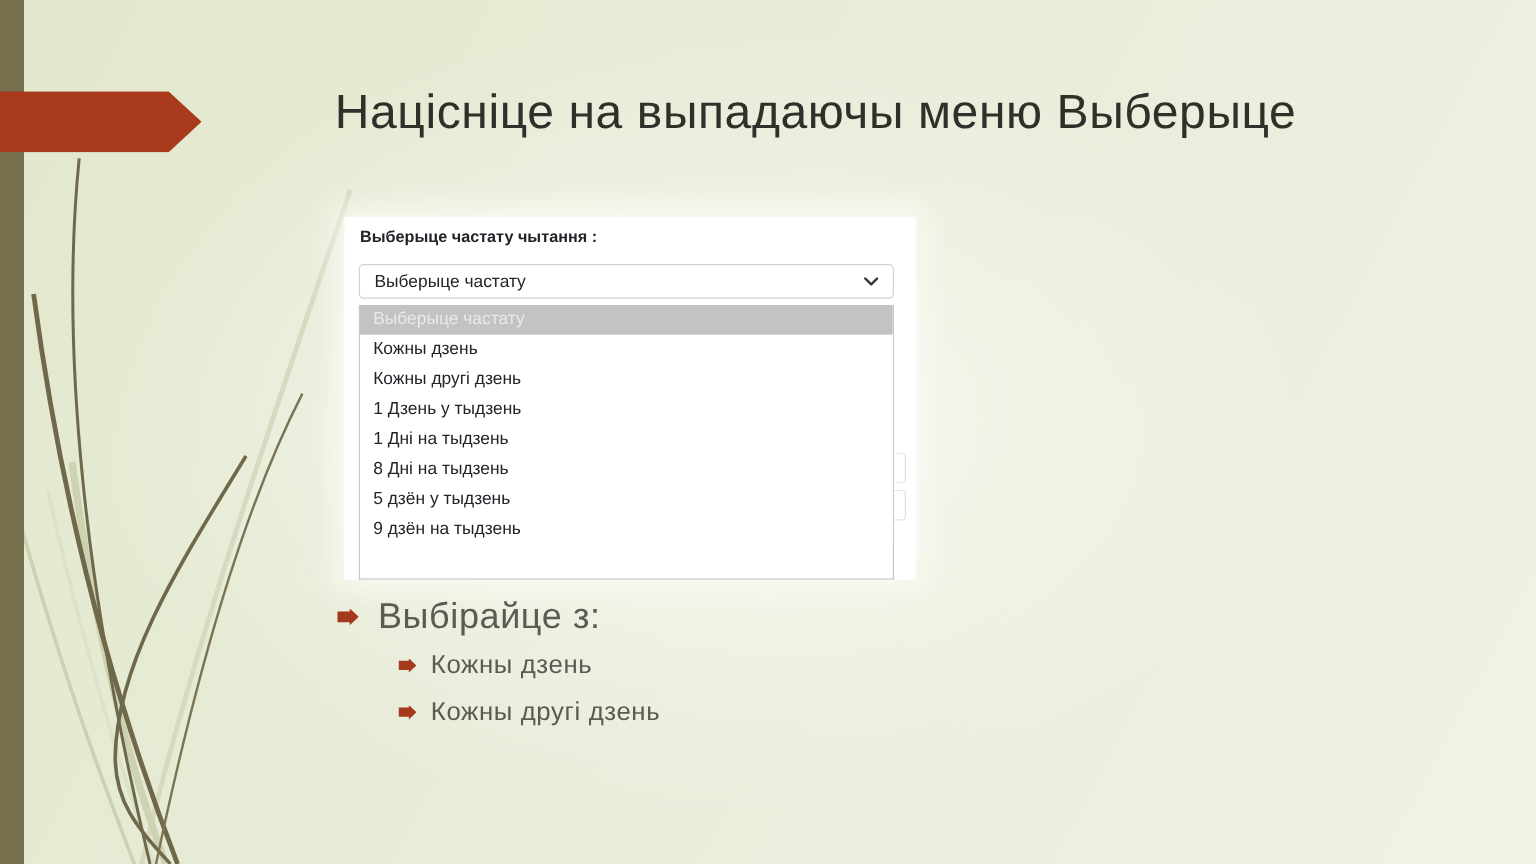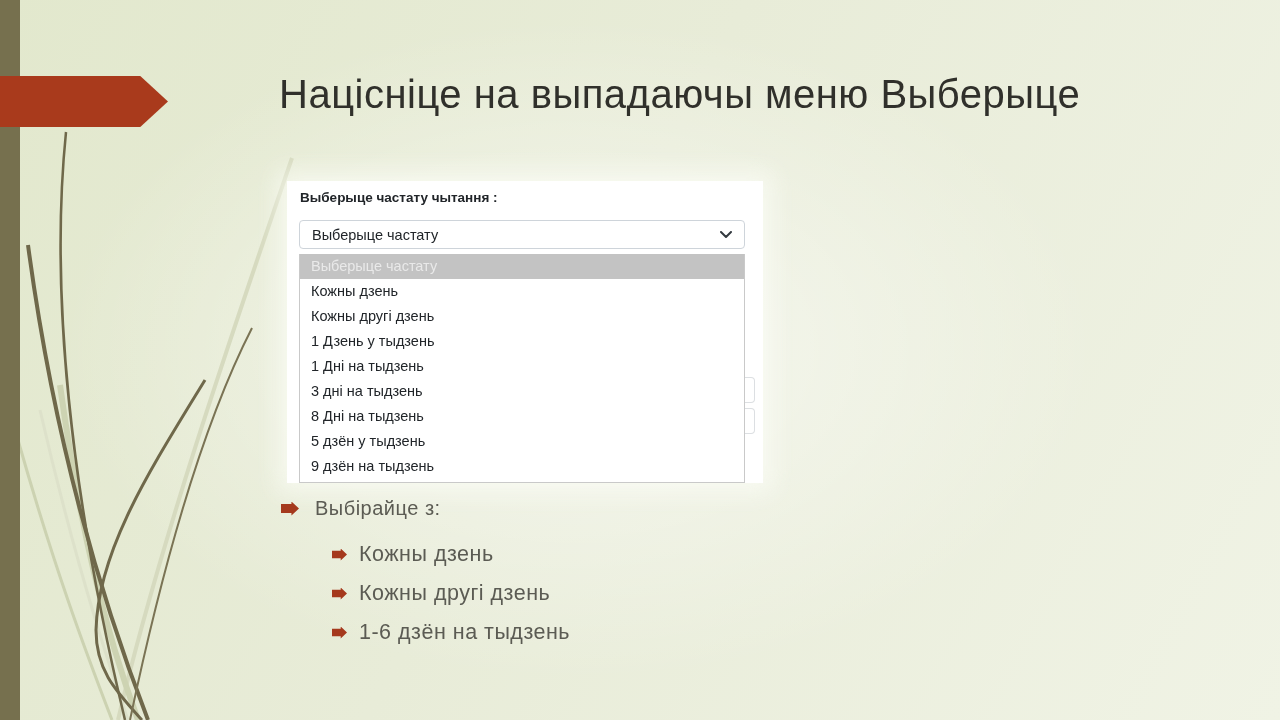--- a/index.html
+++ b/index.html
@@ -74,21 +74,21 @@
   }
   .peek1 { top:196px; height:26px; }
   .peek2 { top:227px; height:26px; }
 
   
   .arrow-bullet {
     display:inline-block; background:#a5391d;
     clip-path: polygon(0 18%, 58% 18%, 58% 0, 100% 50%, 58% 100%, 58% 82%, 0 82%);
   }
   .b-row { position:absolute; display:flex; align-items:center; color:#5b5b53; }
-  .b-l1 { left:281px; top:497px; font-size:20px; letter-spacing:0.5px; }
+  .b-l1 { left:281px; top:497px; font-size:30px; letter-spacing:0.5px; }
   .b-l1 .arrow-bullet { width:18px; height:14px; margin-right:16px; }
   .b-l2 { left:332px; font-size:21.5px; letter-spacing:0.5px; }
   .b-l2 .arrow-bullet { width:15px; height:12px; margin-right:12px; }
   .b-l2a { top:542px; } .b-l2b { top:581px; } .b-l2c { top:620px; }
 </style>
 </head>
 <body>
 
 <div class="slide">
 
@@ -122,38 +122,33 @@
         <path d="M1,1 L6,6 L11,1" fill="none" stroke="#343a40" stroke-width="2" stroke-linecap="round" stroke-linejoin="round"></path>
       </svg>
     </div>
 
     <div class="menu">
       <div class="opt highlighted">Выберыце частату</div>
       <div class="opt">Кожны дзень</div>
       <div class="opt">Кожны другі дзень</div>
       <div class="opt">1 Дзень у тыдзень</div>
       <div class="opt">1 Дні на тыдзень</div>
-      <div class="opt">3 дні на тыдзень</div>
       <div class="opt">8 Дні на тыдзень</div>
       <div class="opt">5 дзён у тыдзень</div>
       <div class="opt">9 дзён на тыдзень</div>
     </div>
   </div>
 
   <div class="b-row b-l1">
     <span class="arrow-bullet"></span>
     <span>Выбірайце з:</span>
   </div>
 
   <div class="b-row b-l2 b-l2a">
     <span class="arrow-bullet"></span>
     <span>Кожны дзень</span>
   </div>
   <div class="b-row b-l2 b-l2b">
     <span class="arrow-bullet"></span>
     <span>Кожны другі дзень</span>
   </div>
-  <div class="b-row b-l2 b-l2c">
-    <span class="arrow-bullet"></span>
-    <span>1-6 дзён на тыдзень</span>
-  </div>
 
 </div>
 
 </body></html>

